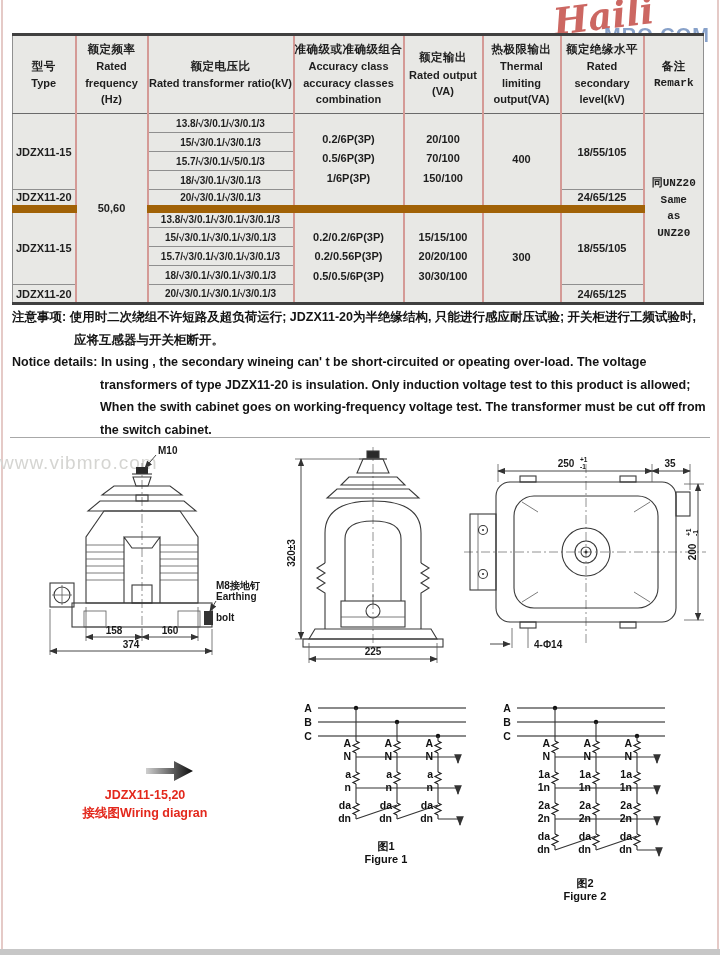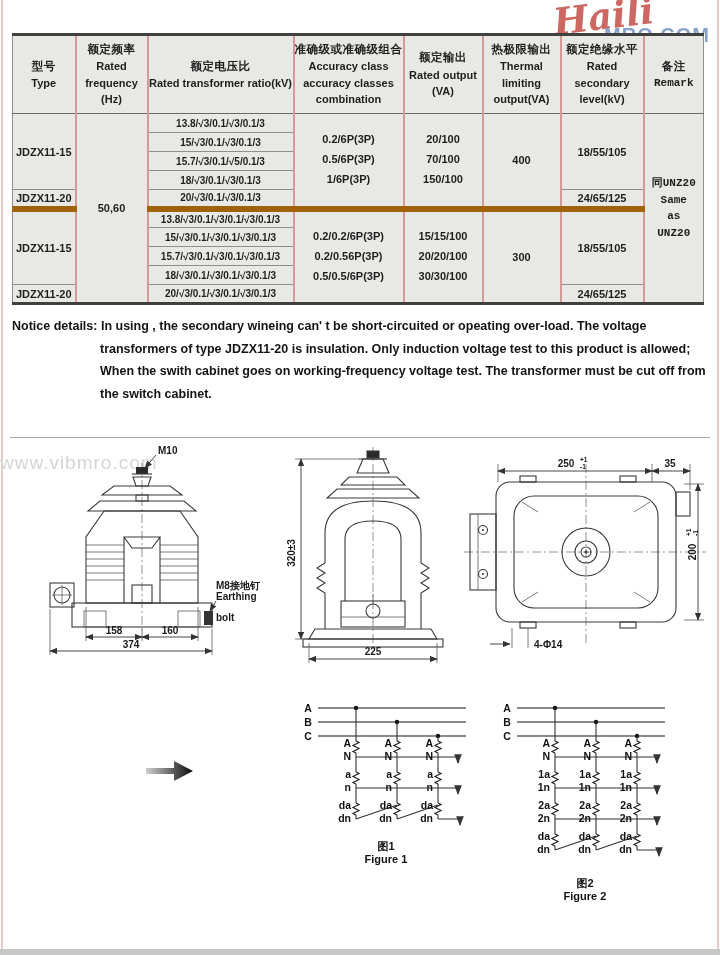--- a/index.html
+++ b/index.html
@@ -24,29 +24,29 @@
   .t td,.t th{background:#e8e8e5;border-right:2px solid #d49a96;font-weight:bold;color:#1e1e1e;
     text-align:center;vertical-align:middle;padding:0;}
   .t .lastc{border-right:none;font-family:Liberation Mono, monospace;}
   .t th{border-bottom:1px solid #6a6a6a;line-height:1.5;height:77px;}
   .h-zh{font-size:11.5px;letter-spacing:.5px;}
   .h-en{font-size:11px;}
   .t tr.dr{height:19px;}
   .t td{font-size:11px;}
   .c-ratio{font-size:10px !important;margin-top:21px;}
   .bb1{border-bottom:1px solid #8f8f8f;}
-  .bb2{border-bottom:6px solid #a16207;}
+  .bb2{border-bottom:8px solid #a16207;}
   .ml{line-height:1.78;font-size:10.5px;}
   .rem{line-height:1.5;}
 
   
   .notice{position:absolute;left:12px;top:306px;width:700px;color:#141414;font-weight:bold;
     font-size:12.5px;line-height:1.8;}
   .notice-zh{padding-left:62px;text-indent:-62px;}
-  .notice-en{padding-left:88px;text-indent:-88px;margin-top:9px;}
+  .notice-en{padding-left:88px;text-indent:-88px;}
 
   
   .sec-title{position:absolute;left:13px;top:402px;font-weight:bold;font-size:15.5px;color:#e3281c;}
   .sec-title .en{margin-left:10px;}
   .rule{position:absolute;left:10px;top:437px;width:700px;height:1px;background:#a8a8a8;}
 
   
   svg{overflow:visible;}
   .ln{stroke:#3a3a3a;stroke-width:1.1;fill:none;}
   .thin{stroke:#5a5a5a;stroke-width:.8;fill:none;}
@@ -204,20 +204,21 @@
         </tr>
     <tr class="dr">
       <td>JDZX11-20</td>
       <td class="c-ratio">20/√3/0.1/√3/0.1/√3/0.1/3</td>
       <td>24/65/125</td>
     </tr>
   </tbody>
     </table>
 
   <div class="notice">
+    <div class="notice-zh"><span>注意事项:</span> <span>使用时二次绕组不许短路及超负荷运行; JDZX11-20为半绝缘结构, 只能进行感应耐压试验; 开关柜进行工频试验时, 应将互感器与开关柜断开。</span></div>
     <div class="notice-en"><span>Notice details:</span> <span>In using , the secondary wineing can' t be short-circuited or opeating over-load. The voltage transformers of type JDZX11-20 is insulation. Only induction voltage test to this product is allowed; When the swith cabinet goes on working-frequency voltage test. The transformer must be cut off from the switch cabinet.</span></div>
   </div>
 
   <div class="rule"></div>
 
   <svg class="fv" width="255" height="222" viewBox="0 0 255 222">
     <path class="cl" d="M102 22 V192"></path>
     <g>
       <rect x="96" y="26" width="12" height="7" fill="#2a2a2a"></rect>
       <path class="ln" d="M92 33 h20"></path>
@@ -335,20 +336,24 @@
       <text class="dtxt" x="240" y="100" text-anchor="middle">200</text>
       <text class="dtol" x="256" y="95">+1</text>
       <text class="dtol" x="256" y="102">-1</text>
     </g>
     <text class="dtxt" x="78" y="196">4-Φ14</text>
   </svg>
 
   <svg class="warrow" width="50" height="28" viewBox="0 0 50 28">
     <polygon points="0,10 28,10 28,3 47,13 28,23 28,16 0,16" fill="url(#agrad)"></polygon>
   </svg>
+  <div class="wlabel">
+    <div>JDZX11-15,20</div>
+    <div>接线图Wiring diagran</div>
+  </div>
 
   <svg class="wf1" width="175" height="178" viewBox="0 0 175 178">
     <text class="wtxt" x="10" y="17" text-anchor="middle">A</text>
     <text class="wtxt" x="10" y="31" text-anchor="middle">B</text>
     <text class="wtxt" x="10" y="45" text-anchor="middle">C</text>
     <path class="wln" d="M20 13 H168 M20 27 H168 M20 41 H168"></path>
     <g>
       <circle cx="58" cy="13" r="2.2" fill="#111"></circle>
         <circle cx="99" cy="27" r="2.2" fill="#111"></circle>
         <circle cx="140" cy="41" r="2.2" fill="#111"></circle>

